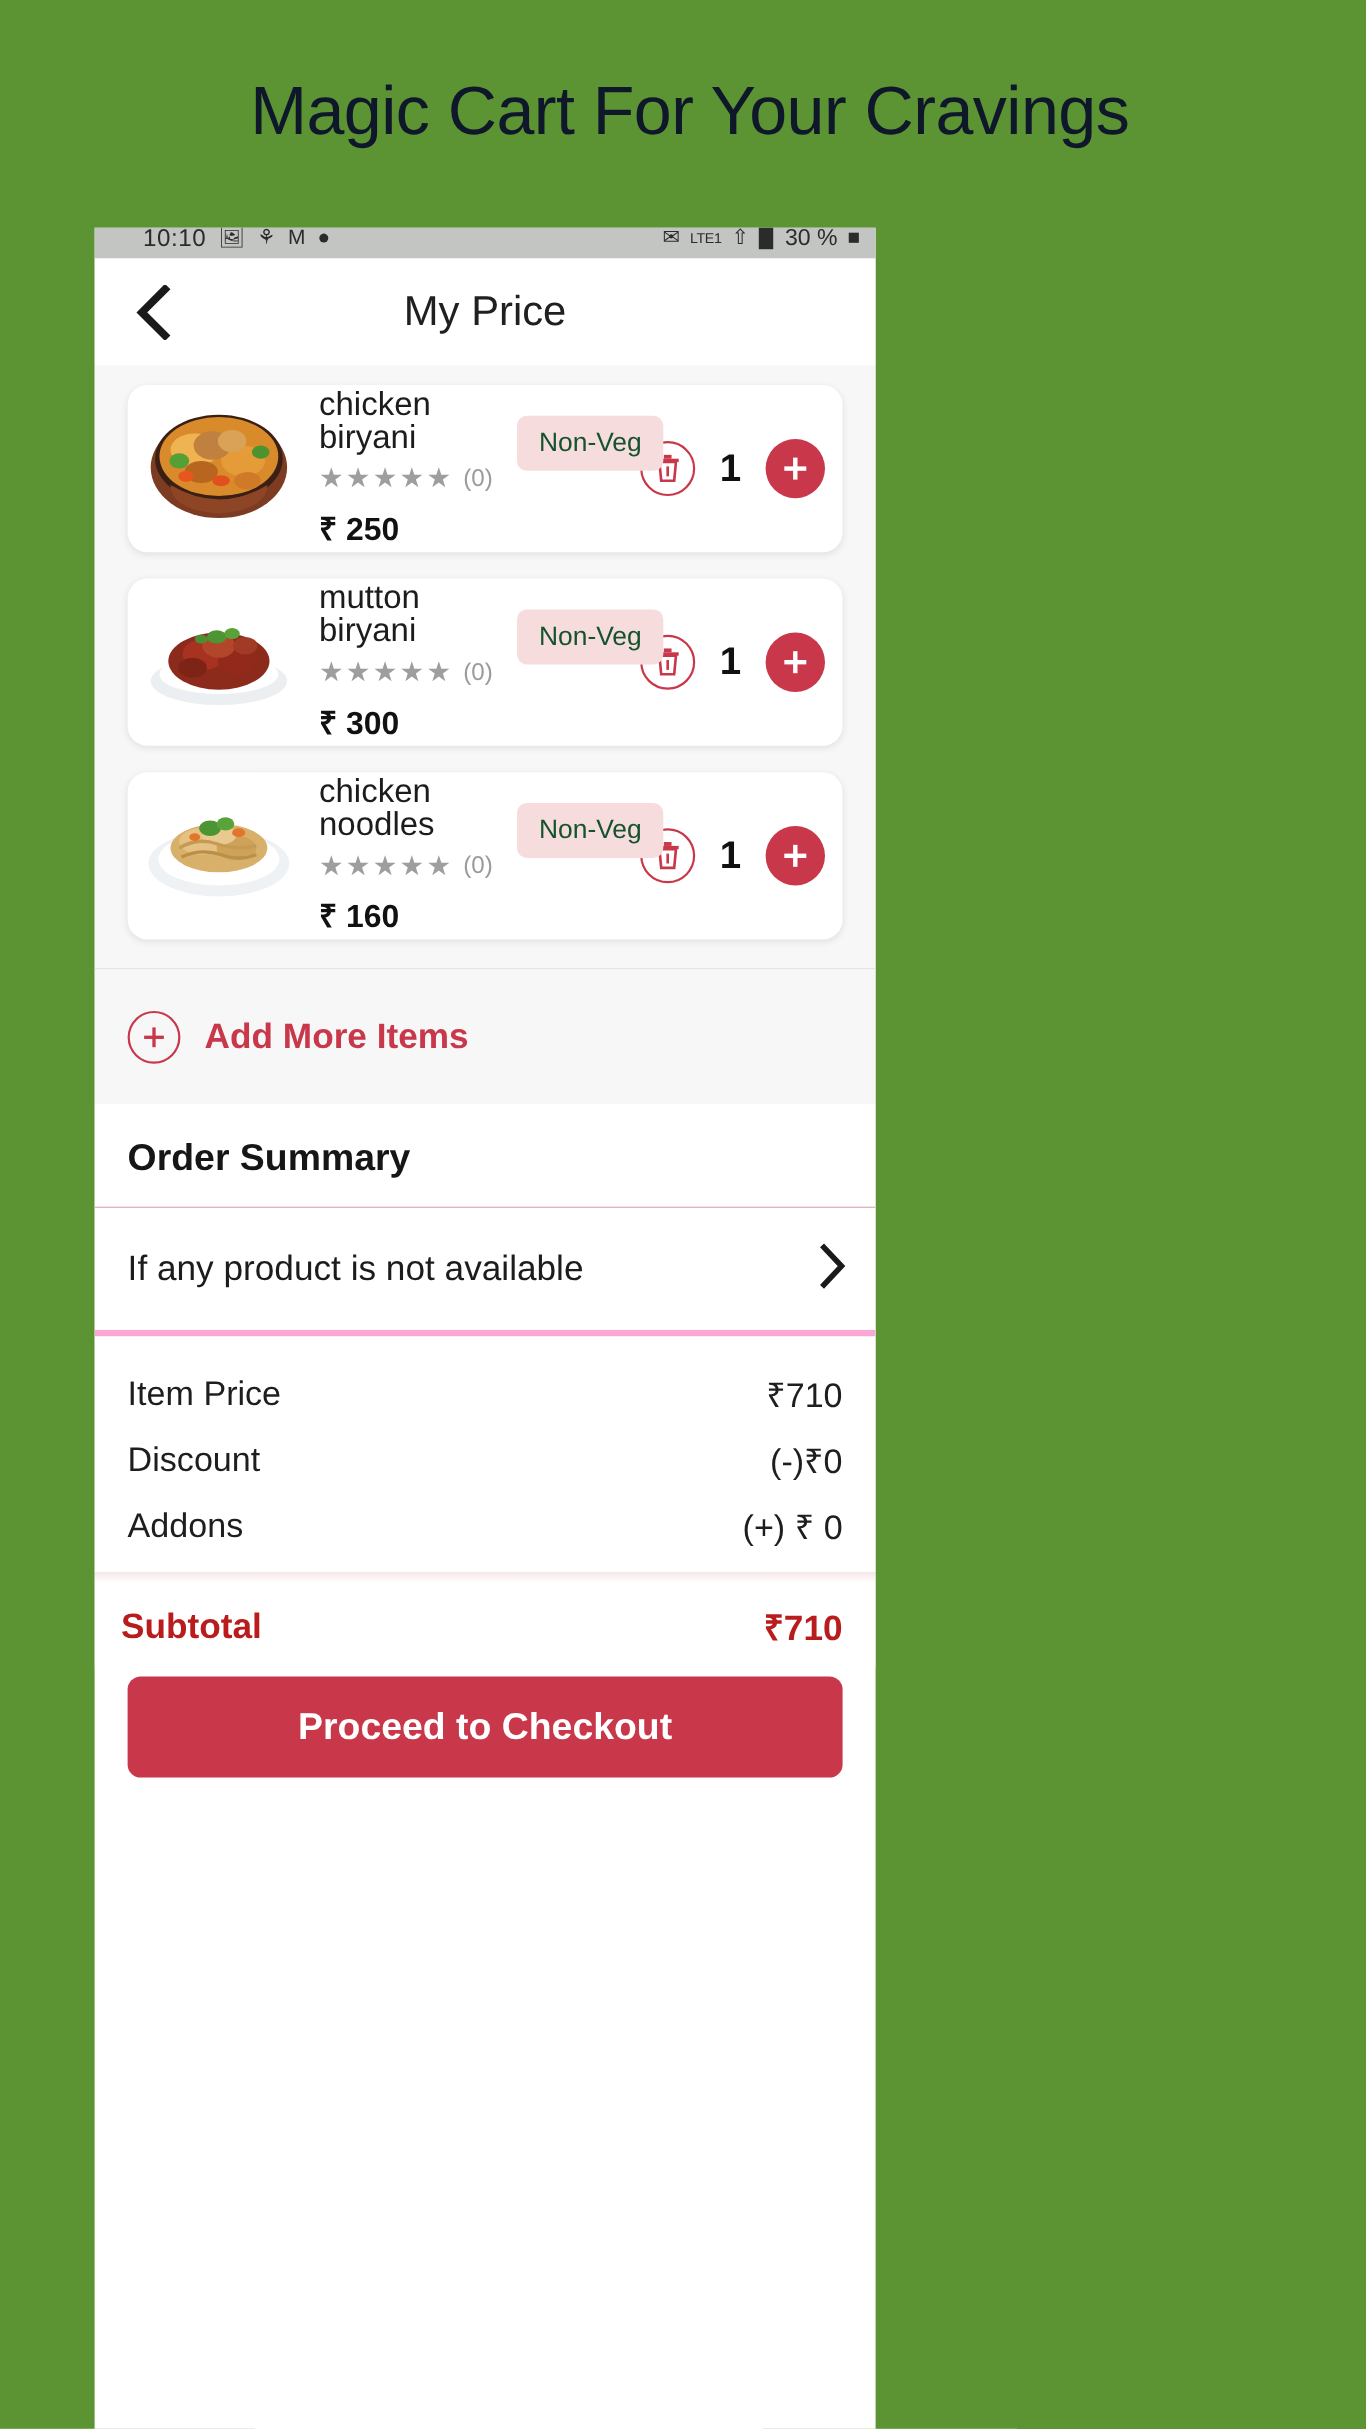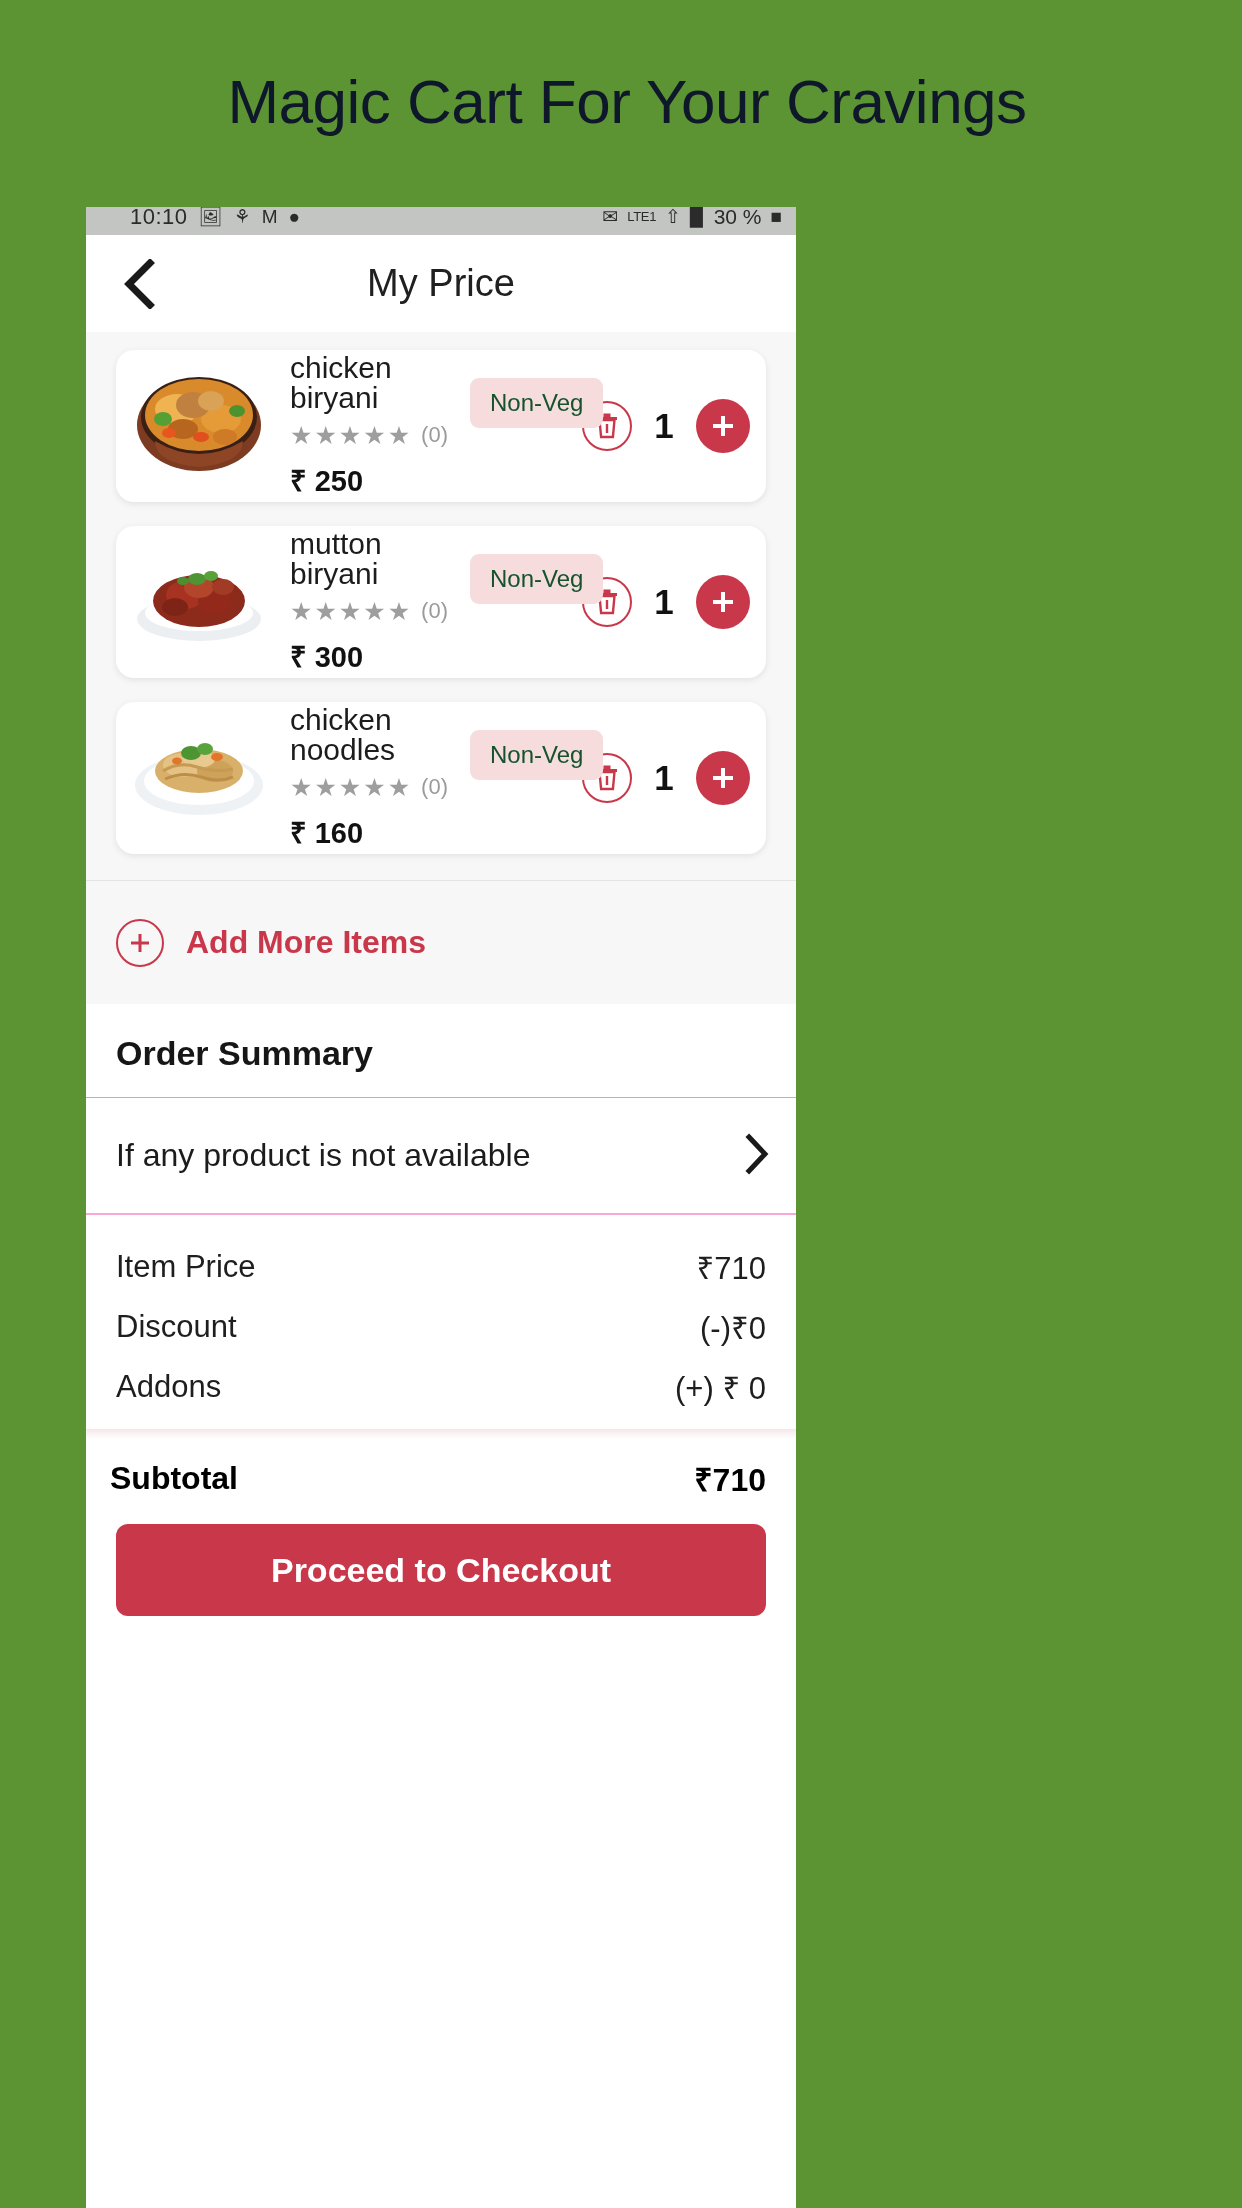--- a/index.html
+++ b/index.html
@@ -166,21 +166,21 @@
   }
 
   
   .summary-head{
     background:#ffffff;
     padding:30px 30px 24px 30px;
     font-size:34px; font-weight:bold; color:#161616;
   }
   .notavail{
     border-top:1px solid #dba3ab;
-    border-bottom:2px solid #f9a8d4;
+    border-bottom:6px solid #f9a8d4;
     height:118px;
     display:flex; align-items:center;
     padding:0 26px 0 30px;
     background:#ffffff;
     cursor:pointer;
   }
   .notavail-label{ font-size:32px; color:#1c1c1c; }
   .chev{ margin-left:auto; }
 
   .totals{
@@ -195,21 +195,21 @@
   .trow .tval{ margin-left:auto; }
 
   .sub-divider{
     height:10px;
     background:linear-gradient(to bottom,#f6e7e9,#ffffff);
   }
   .subtotal{
     background:#ffffff;
     display:flex; align-items:center;
     padding:18px 30px 16px 24px;
-    font-size:32px; font-weight:bold; color:#000000;
+    font-size:32px; font-weight:bold; color:#b91c1c;
   }
   .subtotal .sval{ margin-left:auto; }
 
   .checkout{
     margin:8px 30px 0 30px;
     background:#c8384a;
     border-radius:12px;
     height:92px;
     display:flex; align-items:center; justify-content:center;
     color:#ffffff; font-size:34px; font-weight:bold;

